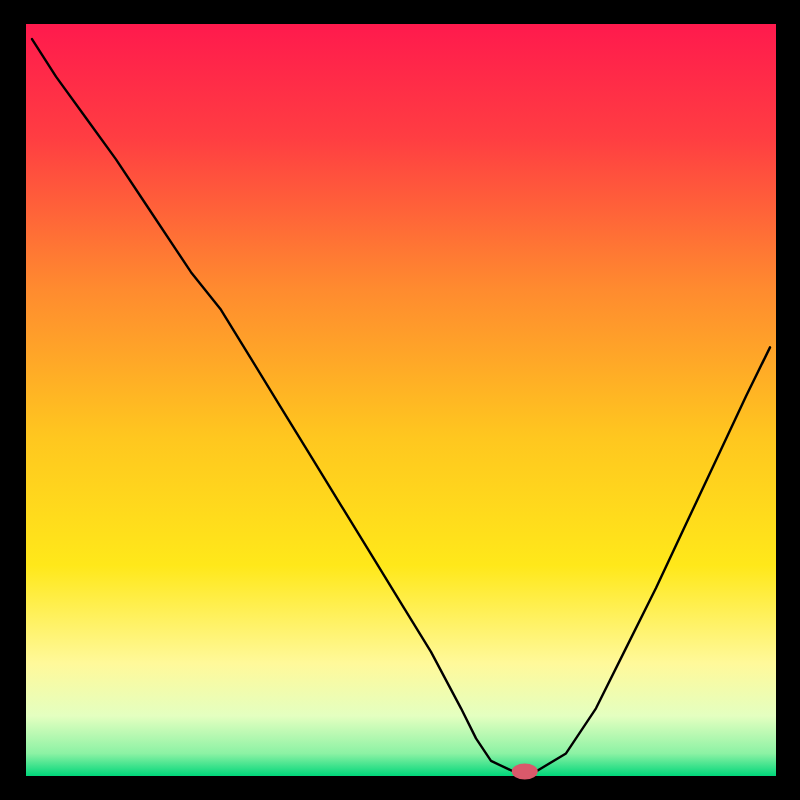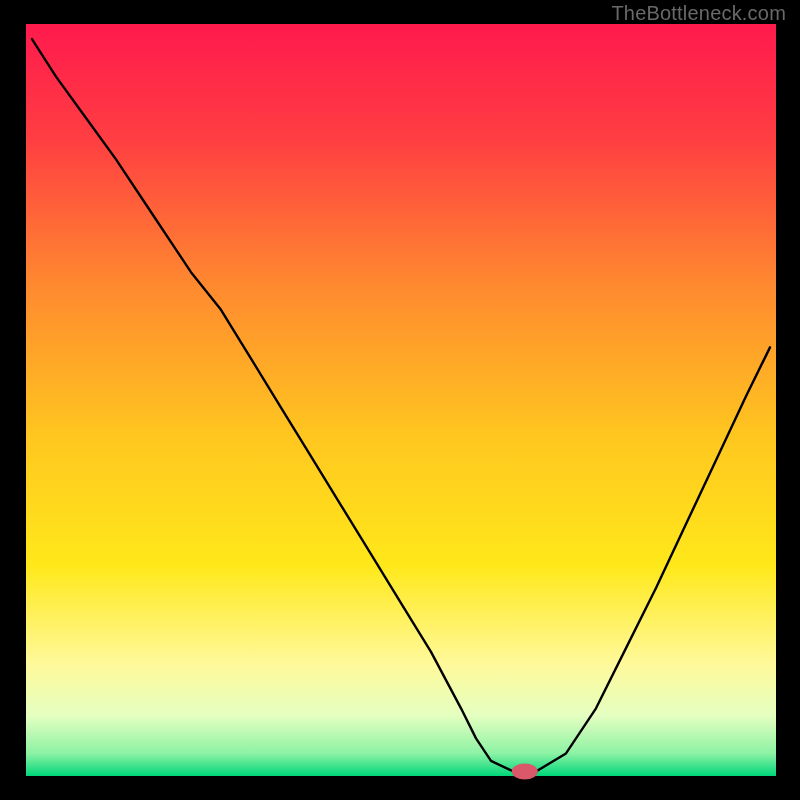--- a/index.html
+++ b/index.html
@@ -28,21 +28,20 @@
   svg {
     position: absolute;
     left: 0;
     top: 0;
   }
 </style>
 </head>
 <body>
 <div class="frame">
 
-<div class="attribution">TheBottleneck.com</div>
 
 <svg id="chart-svg" width="800" height="800" viewBox="0 0 800 800">
   <defs>
     <linearGradient id="bg-grad" x1="0" y1="0" x2="0" y2="1">
           <stop offset="0%" stop-color="#ff1a4d"></stop>
           <stop offset="15%" stop-color="#ff3d42"></stop>
           <stop offset="35%" stop-color="#ff8a2f"></stop>
           <stop offset="55.00000000000001%" stop-color="#ffc71f"></stop>
           <stop offset="72%" stop-color="#ffe81a"></stop>
           <stop offset="85%" stop-color="#fff99a"></stop>

